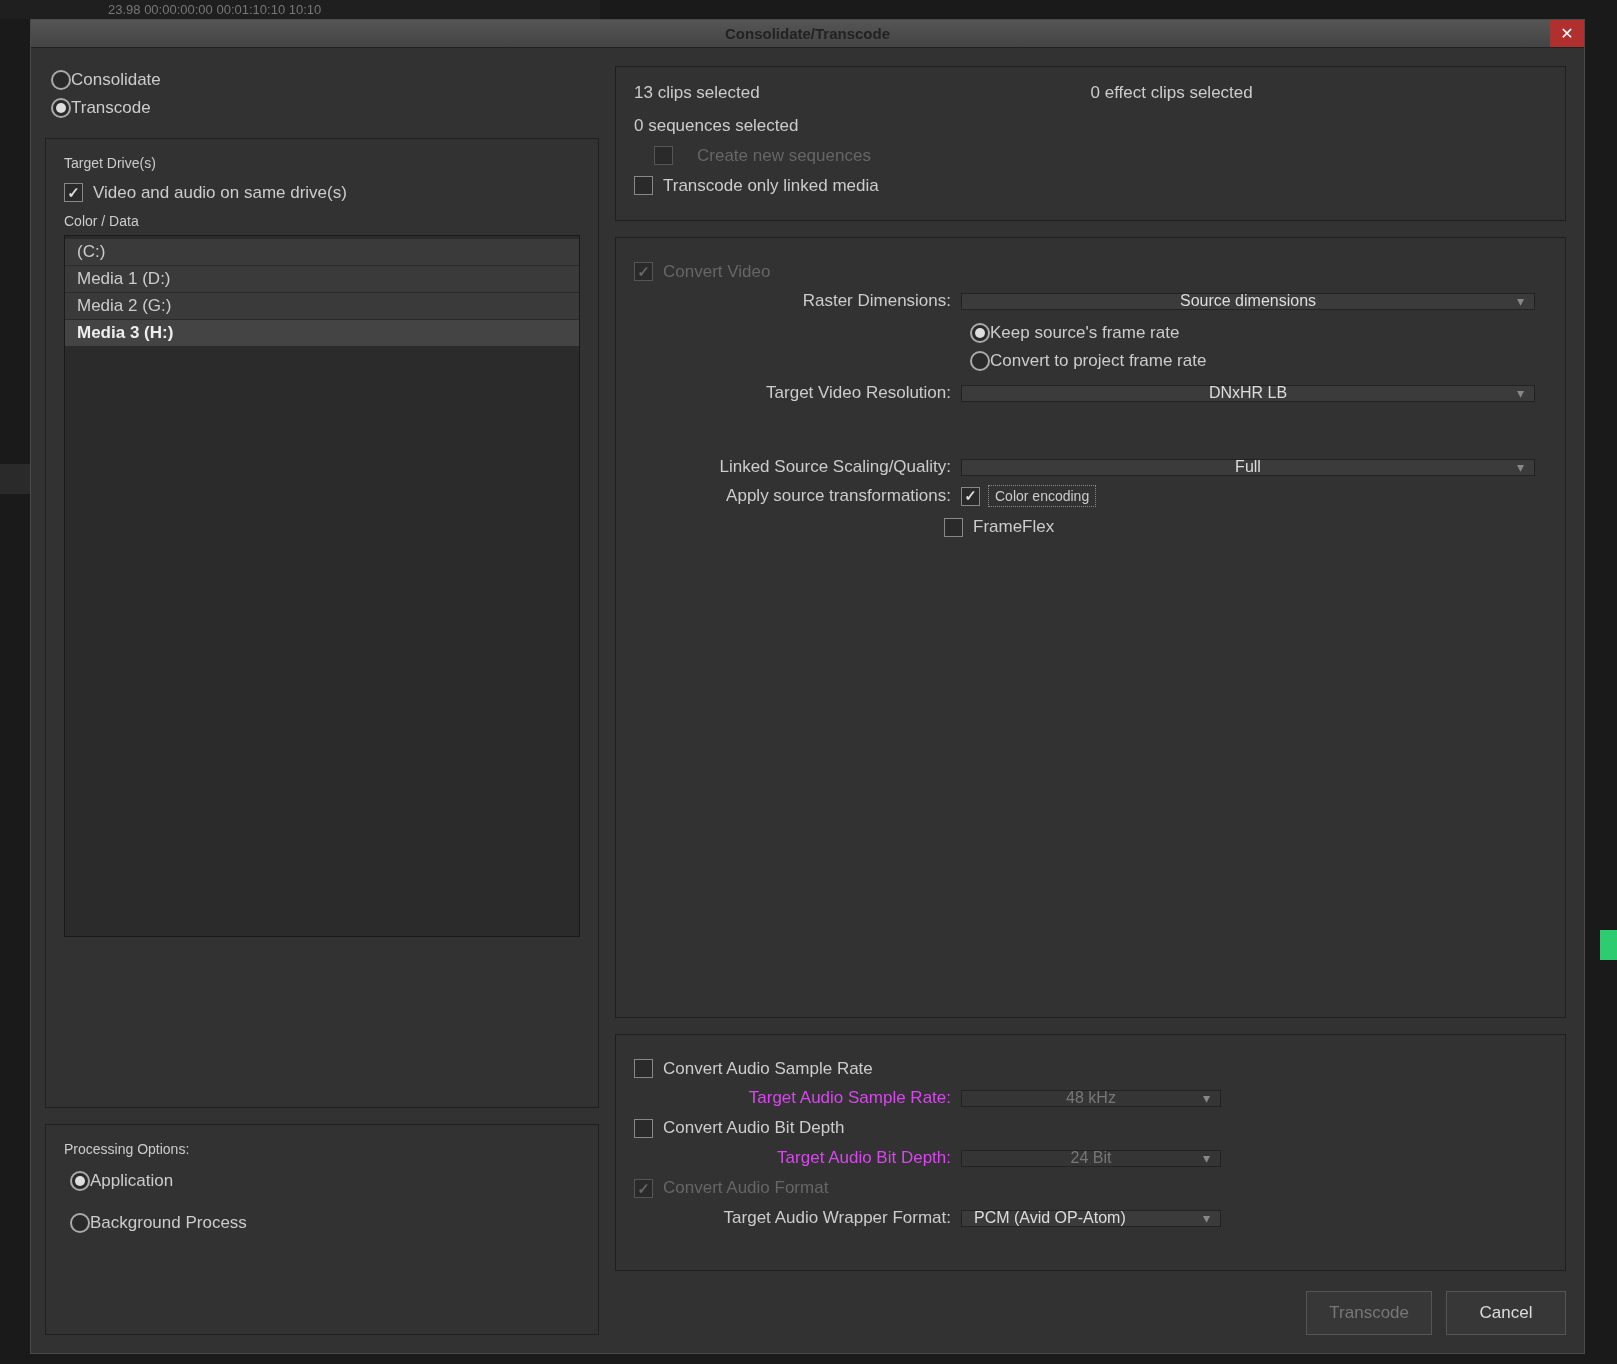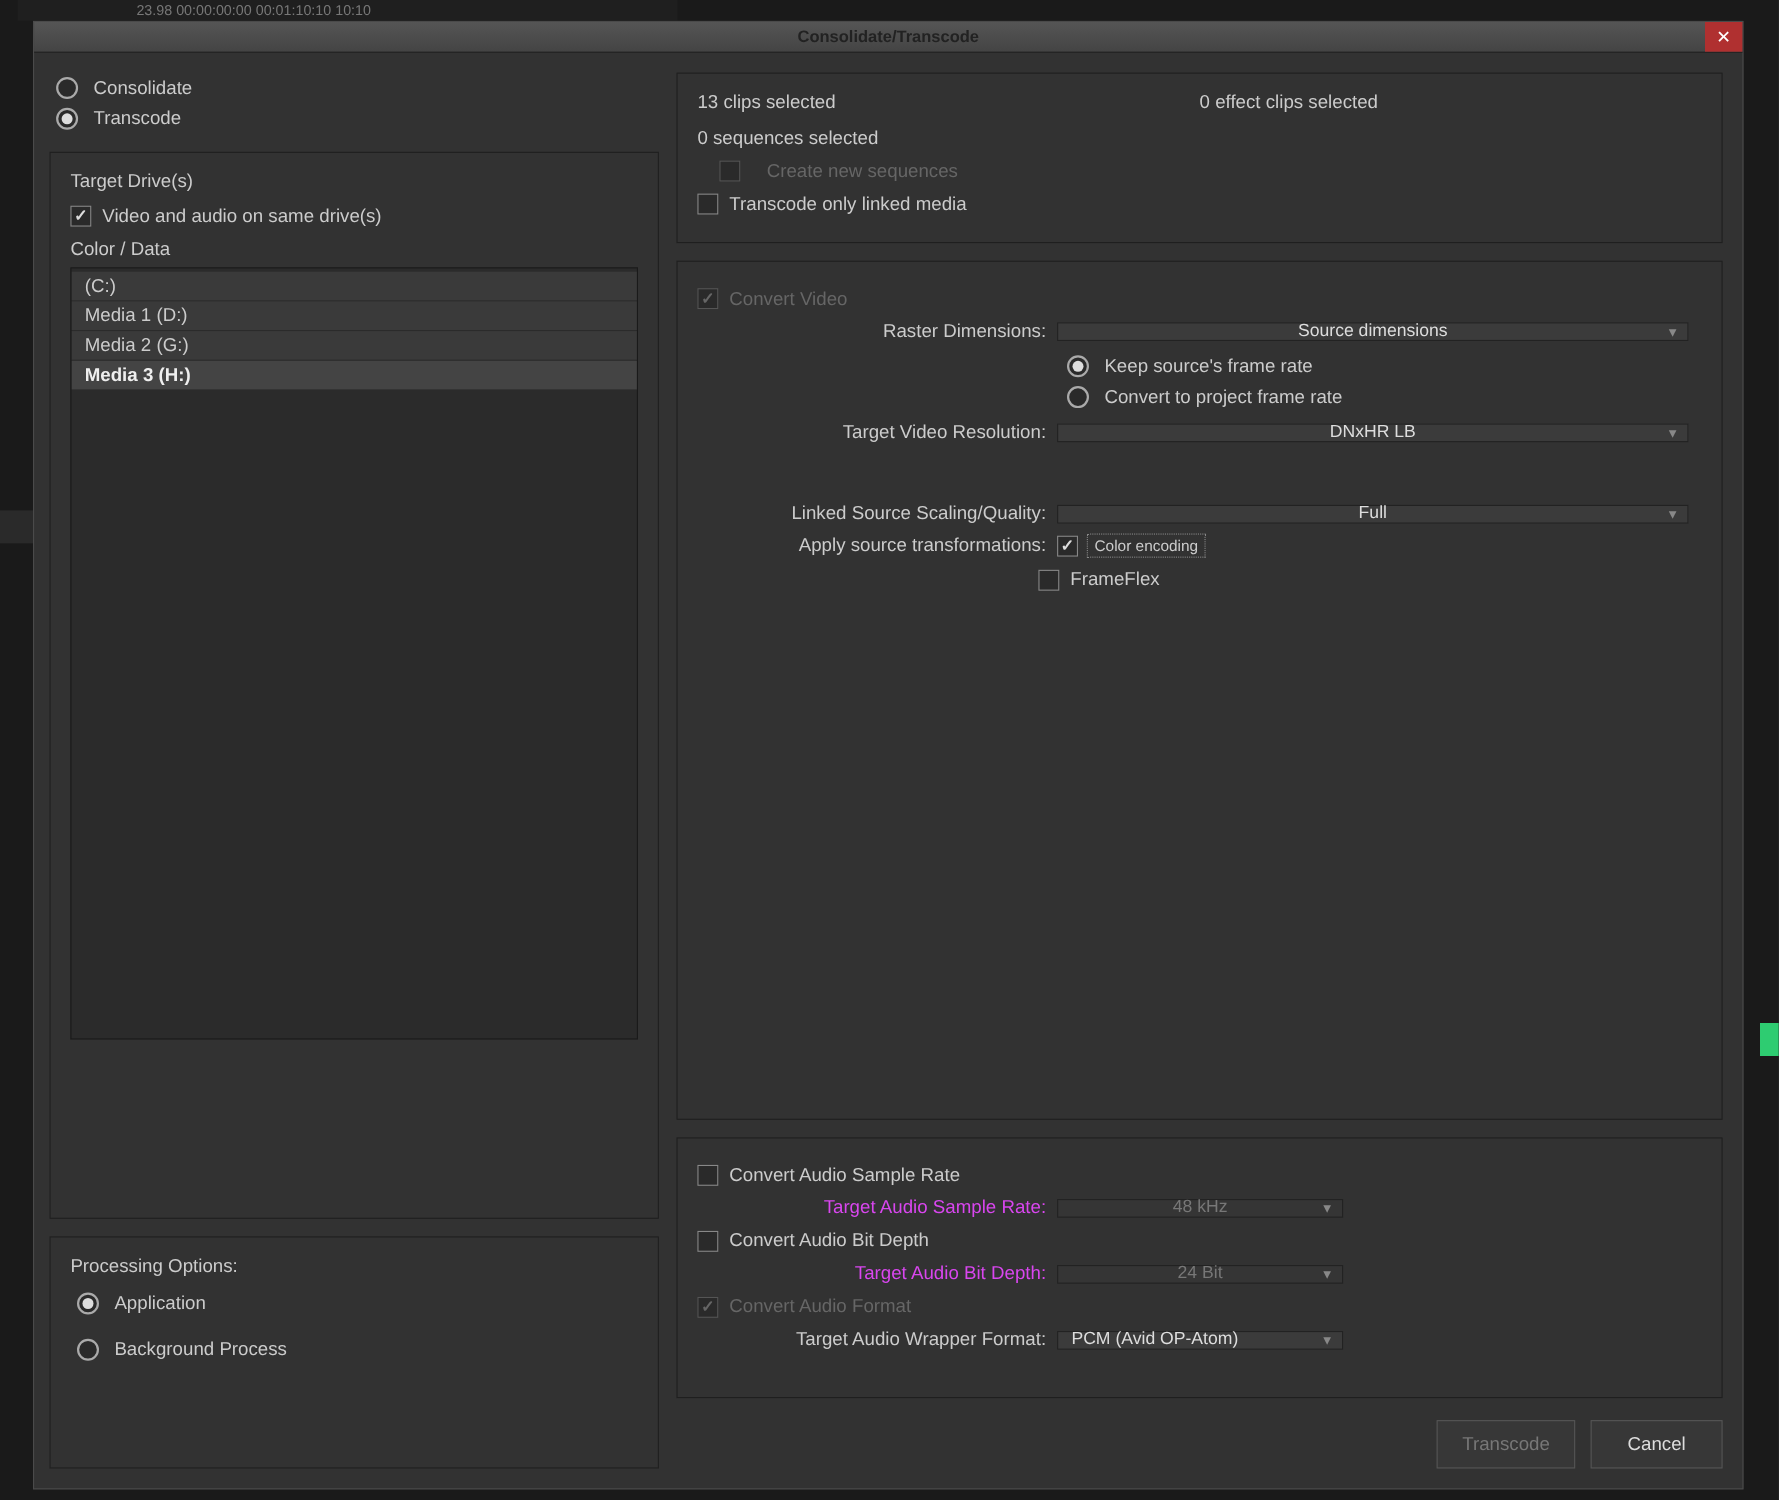--- a/index.html
+++ b/index.html
@@ -71,21 +71,20 @@
   }
   .right-col {
     flex: 1;
     display: flex;
     flex-direction: column;
     gap: 16px;
   }
   .mode-row {
     display: flex;
     align-items: center;
-    gap: 14px;
     padding: 4px 6px;
     font-size: 17px;
   }
   .radio {
     width: 20px;
     height: 20px;
     border: 2px solid #aaa;
     border-radius: 50%;
     display: inline-flex;
     align-items: center;
@@ -100,21 +99,21 @@
     background: #ddd;
     border-radius: 50%;
   }
   .panel {
     border: 1px solid #1f1f1f;
     padding: 16px 18px;
     background: #323232;
   }
   .panel.fill { flex: 1; }
   .section-label {
-    font-size: 17px;
+    font-size: 14px;
     color: #ccc;
     margin-bottom: 10px;
   }
   .check-row {
     display: flex;
     align-items: center;
     gap: 10px;
     font-size: 17px;
     margin: 6px 0;
     line-height: 1.4;
@@ -221,21 +220,21 @@
   .spacer-lg { height: 38px; }
   .spacer-md { height: 18px; }
   .dotted-focus {
     border: 1px dotted #888;
     padding: 2px 6px;
   }
 </style>
 </head>
 <body>
 
-<div class="bg-strip" style="left:16px;top:0;width:600px;height:19px;background:#1f1f1f;color:#777;font-size:13px;padding:2px 0 0 108px;">23.98   00:00:00:00   00:01:10:10            10:10</div>
+<div class="bg-strip" style="left:0;top:0;width:600px;height:19px;background:#1f1f1f;color:#777;font-size:13px;padding:2px 0 0 108px;">23.98   00:00:00:00   00:01:10:10            10:10</div>
 <div class="bg-strip" style="left:0;top:464px;width:30px;height:30px;"></div>
 <div class="bg-strip" style="right:0;top:930px;width:17px;height:30px;background:#2ecc71;"></div>
 
 <div class="dialog">
 
   <div class="titlebar">
     <div class="titlebar-title">Consolidate/Transcode</div>
     <div class="close-btn">
       <span>✕</span>
     </div>

